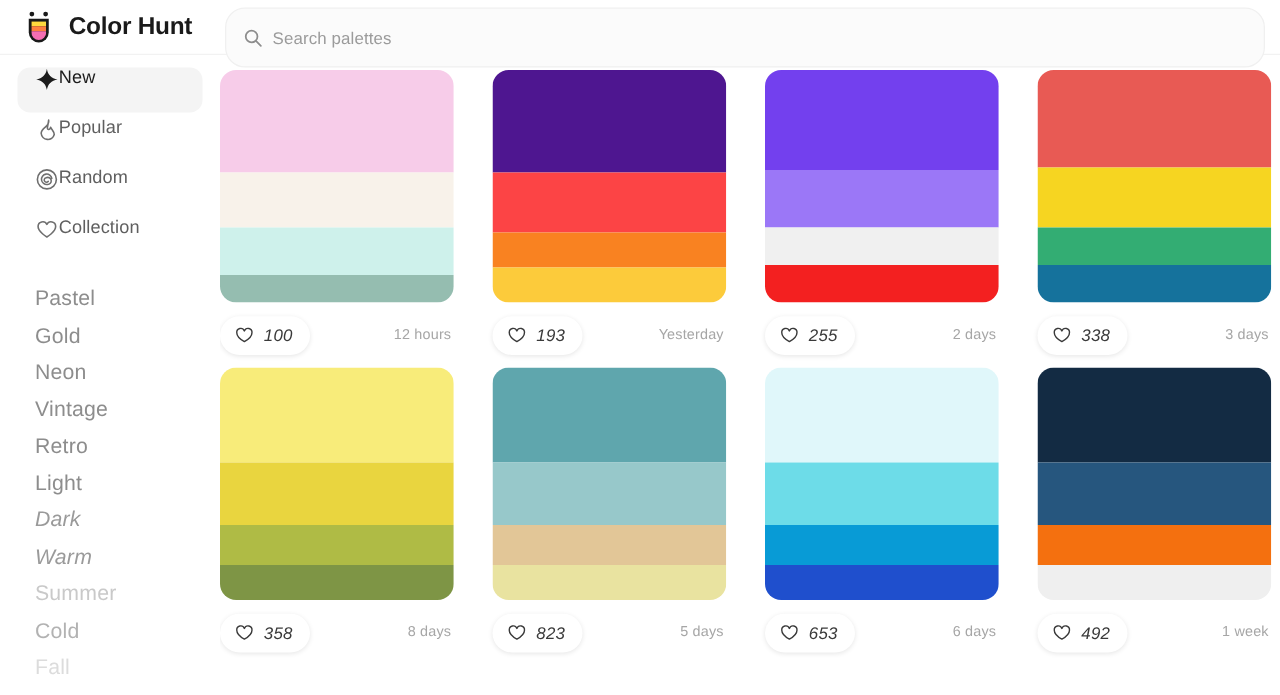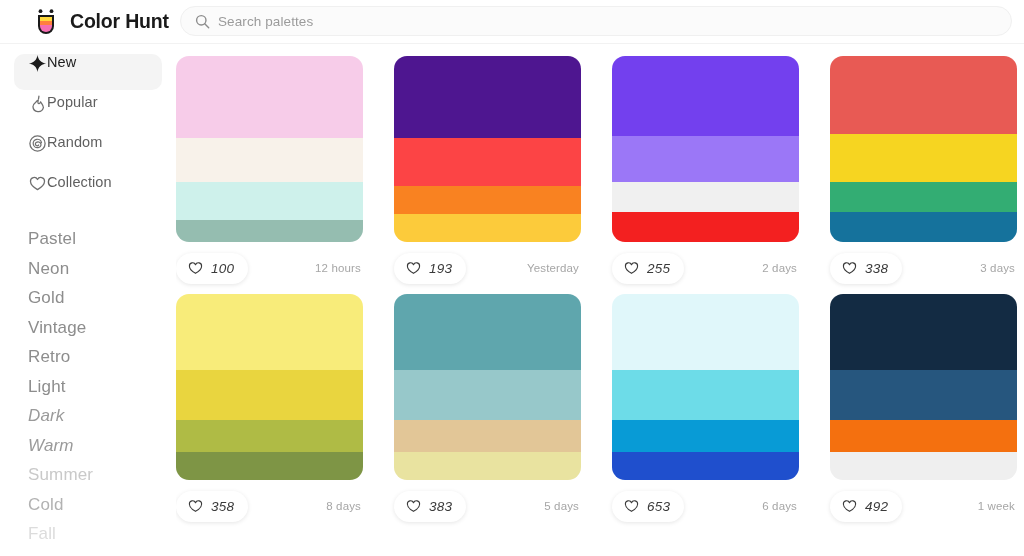--- a/index.html
+++ b/index.html
@@ -14,30 +14,30 @@
   
   .header {
     position: absolute; top: 0; left: 0;
     width: 1024px; height: 44px;
     background: #ffffff;
     border-bottom: 1px solid #f2f2f2;
     display: flex; align-items: center;
   }
   .brand {
     display: flex; align-items: center; gap: 9px;
-    padding-left: 16px; width: 176px; height: 44px; margin-left: 15px;
+    padding-left: 16px; width: 176px; height: 44px;
   }
   .logo-mark { width: 30px; height: 30px; display: block; }
   .brand-name {
     font-size: 19.5px; font-weight: bold; color: #1a1a1a;
     letter-spacing: -0.2px; white-space: nowrap;
   }
   .searchbar {
     position: absolute; left: 180px; top: 6px;
-    width: 832px; height: 30px;
+    width: 832px; height: 48px;
     background: #fbfbfb;
     border: 1px solid #f0f0f0;
     border-radius: 16px;
     display: flex; align-items: center; gap: 8px;
     padding: 0 14px;
   }
   .search-icon { width: 15px; height: 15px; flex: 0 0 auto; display:block; }
   .search-placeholder {
     font-size: 13.5px; color: #9b9b9b; letter-spacing: 0.1px;
   }
@@ -191,22 +191,22 @@
       <span class="nav-icon">
         <svg viewBox="0 0 20 20" width="19" height="19" aria-hidden="true">
           <path d="M10 16.4 C10 16.4 2.6 12.1 2.6 7.6 A3.9 3.9 0 0 1 10 5.8 A3.9 3.9 0 0 1 17.4 7.6 C17.4 12.1 10 16.4 10 16.4 Z" fill="none" stroke="#6f6f6f" stroke-width="1.35" stroke-linejoin="round"></path>
         </svg>
       </span>
       <span class="nav-label">Collection</span>
     </div>
 
     <div class="tags">
       <div class="tag">Pastel</div>
+      <div class="tag">Gold</div>
       <div class="tag">Neon</div>
-      <div class="tag">Gold</div>
       <div class="tag">Vintage</div>
       <div class="tag">Retro</div>
       <div class="tag">Light</div>
       <div class="tag f1">Dark</div>
       <div class="tag f1">Warm</div>
       <div class="tag f3">Summer</div>
       <div class="tag f2">Cold</div>
       <div class="tag f4">Fall</div>
     </div>
   </div>
@@ -303,21 +303,21 @@
             <div class="band" style="background: rgb(95, 166, 173); height: 41%;"></div>
             <div class="band" style="background: rgb(151, 200, 202); height: 27%;"></div>
             <div class="band" style="background: rgb(226, 198, 151); height: 17%;"></div>
             <div class="band" style="background: rgb(233, 227, 160); height: 15%;"></div>
           </div>
           <div class="meta">
             <div class="like">
               <span class="heart-icon"><svg viewBox="0 0 20 18" width="15" height="14" aria-hidden="true">
                   <path d="M10 16.1 C10 16.1 1.9 11.6 1.9 6.6 A4.2 4.2 0 0 1 10 4.7 A4.2 4.2 0 0 1 18.1 6.6 C18.1 11.6 10 16.1 10 16.1 Z" fill="none" stroke="#3a3a3a" stroke-width="1.5" stroke-linejoin="round"></path>
                 </svg></span>
-              <span class="like-count">383</span>
+              <span class="like-count">823</span>
             </div>
             <div class="time">5 days</div>
           </div>
         </div>
         <div class="card">
           <div class="swatch">
             <div class="band" style="background: rgb(224, 247, 250); height: 41%;"></div>
             <div class="band" style="background: rgb(109, 220, 232); height: 27%;"></div>
             <div class="band" style="background: rgb(8, 155, 214); height: 17%;"></div>
             <div class="band" style="background: rgb(31, 79, 205); height: 15%;"></div>

